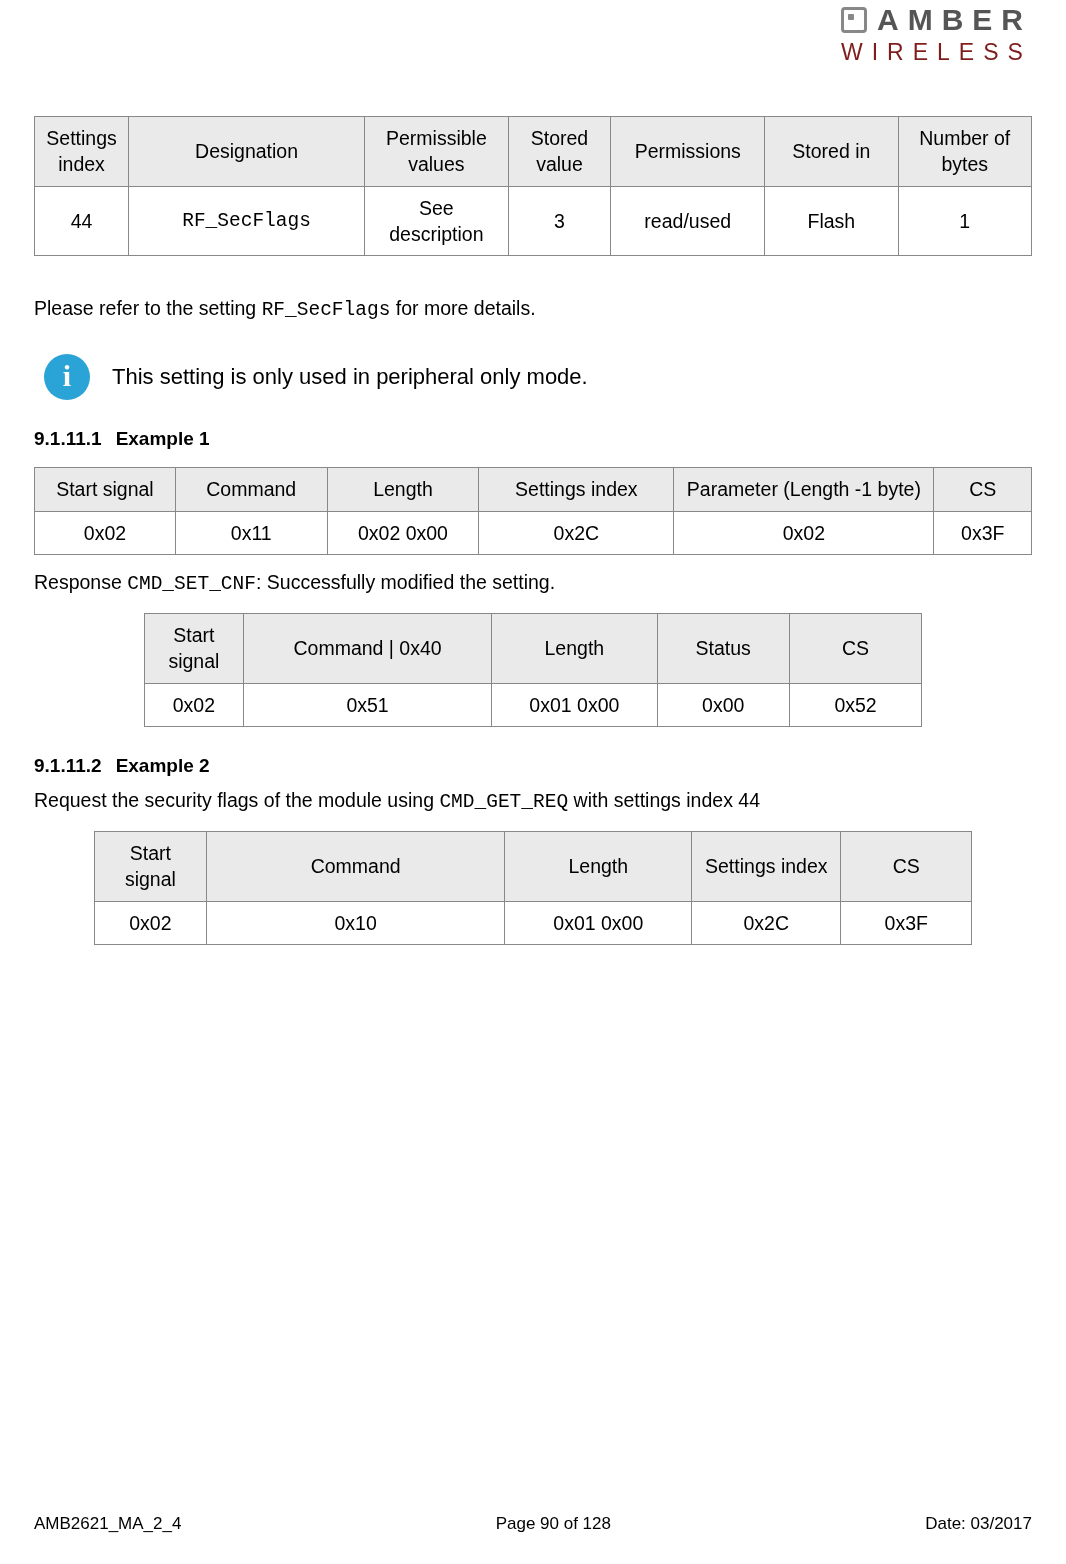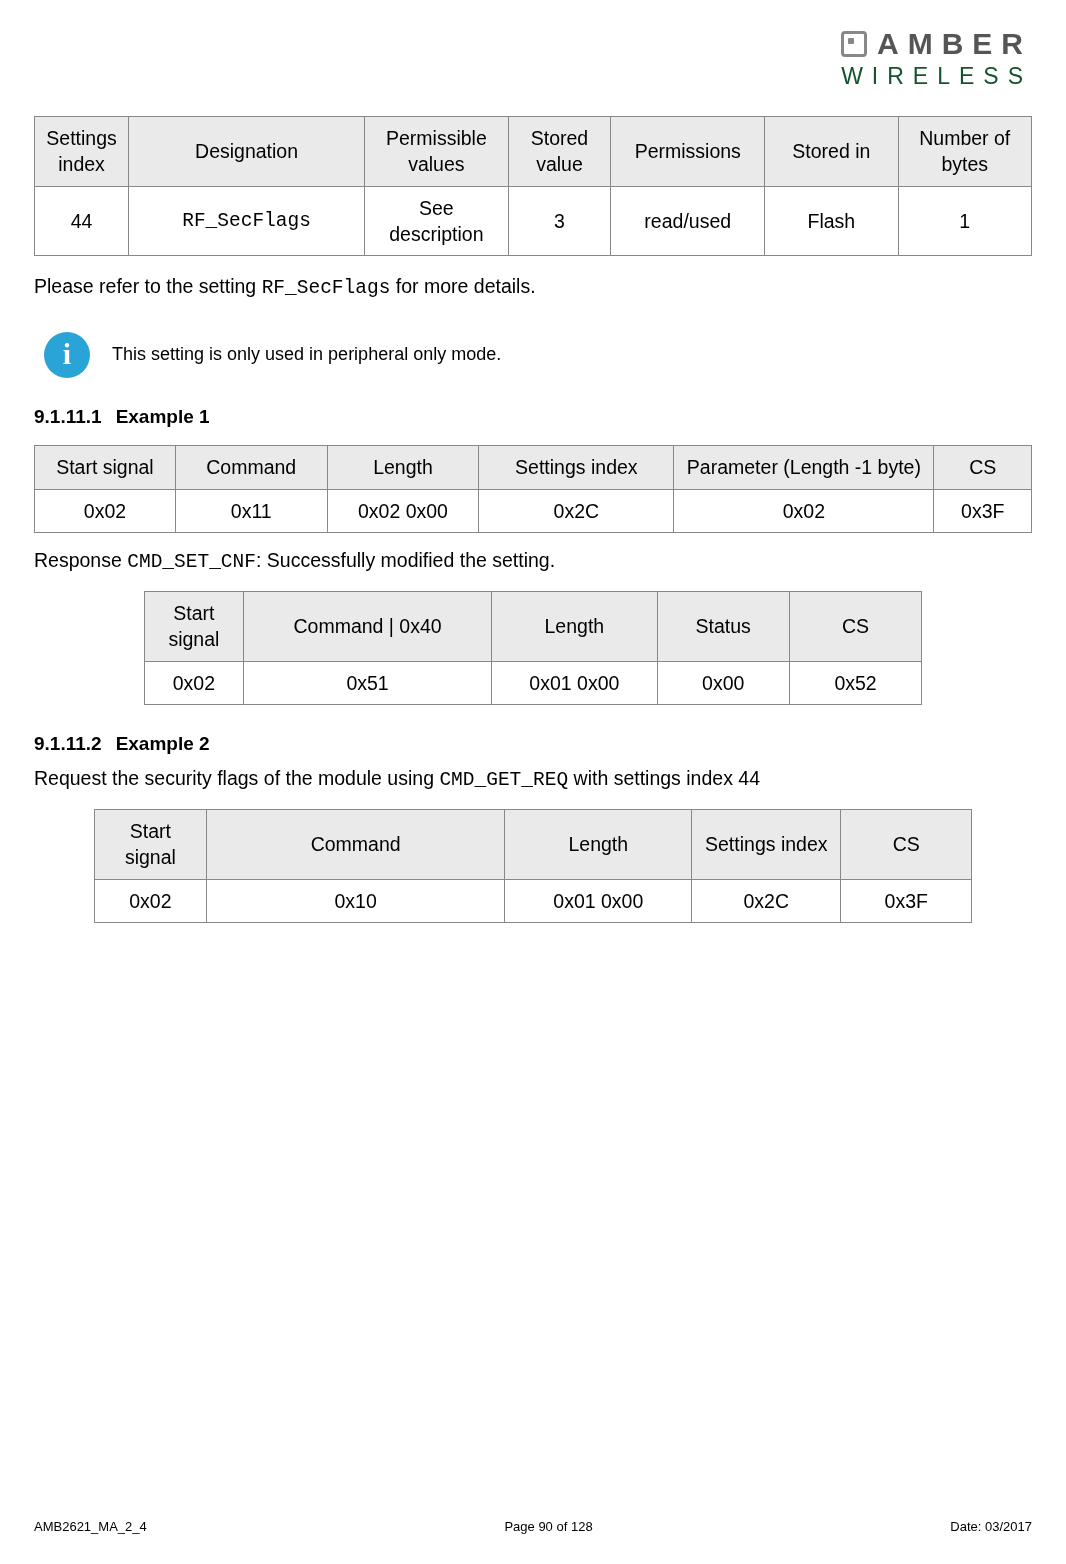--- a/index.html
+++ b/index.html
@@ -14,23 +14,23 @@
   }
   .page {
     width: 1066px;
     height: 1564px;
     position: relative;
     padding: 28px 34px 0 34px;
   }
   
   .logo {
     position: absolute;
-    top: 24px;
+    top: 0;
     right: 34px;
-    text-align: right;
+    text-align: left;
   }
   .logo-line1 {
     display: flex;
     align-items: center;
     justify-content: flex-end;
     gap: 6px;
     font-family: Arial, Helvetica, sans-serif;
   }
   .logo-mark {
     width: 26px; height: 26px;
@@ -50,21 +50,21 @@
   .logo-amber {
     font-size: 30px;
     font-weight: 700;
     letter-spacing: 9px;
     color: #555;
   }
   .logo-wireless {
     font-size: 23px;
     font-weight: 400;
     letter-spacing: 9px;
-    color: #14532d;
+    color: #7f1d1d;
     margin-top: -4px;
   }
 
   .content {
     position: absolute;
     top: 100px;
     left: 34px;
     right: 34px;
   }
   h3.section {
@@ -113,31 +113,31 @@
     background: #2aa3d6;
     color: #fff;
     display: flex;
     align-items: center;
     justify-content: center;
     font-family: Georgia, 'Times New Roman', serif;
     font-weight: 700;
     font-size: 30px;
     flex: 0 0 46px;
   }
-  .info-text { font-size: 18px; }
+  .info-text { font-size: 22px; }
 
   
   .footer {
     position: absolute;
     bottom: 28px;
     left: 34px;
     right: 34px;
     display: flex;
     justify-content: space-between;
-    font-size: 13px;
+    font-size: 17px;
   }
 </style>
 </head>
 <body>
 
 <div class="page">
 
   <div class="logo">
     <div class="logo-line1">
       <span class="logo-mark"></span>
@@ -165,21 +165,21 @@
         <td class="mono">RF_SecFlags</td>
         <td>See description</td>
         <td>3</td>
         <td>read/used</td>
         <td>Flash</td>
         <td>1</td>
       </tr>
     </tbody>
       </table>
 
-    <p style="margin-top:17px">
+    <p style="margin-top:39px">
       <span>Please refer to the setting </span><span class="mono">RF_SecFlags</span><span> for more details.</span>
     </p>
 
     <div class="info">
       <div class="info-icon">i</div>
       <div class="info-text">This setting is only used in peripheral only mode.</div>
     </div>
 
     <h4 class="sub">
       <span class="num">9.1.11.1</span><span>Example 1</span>

